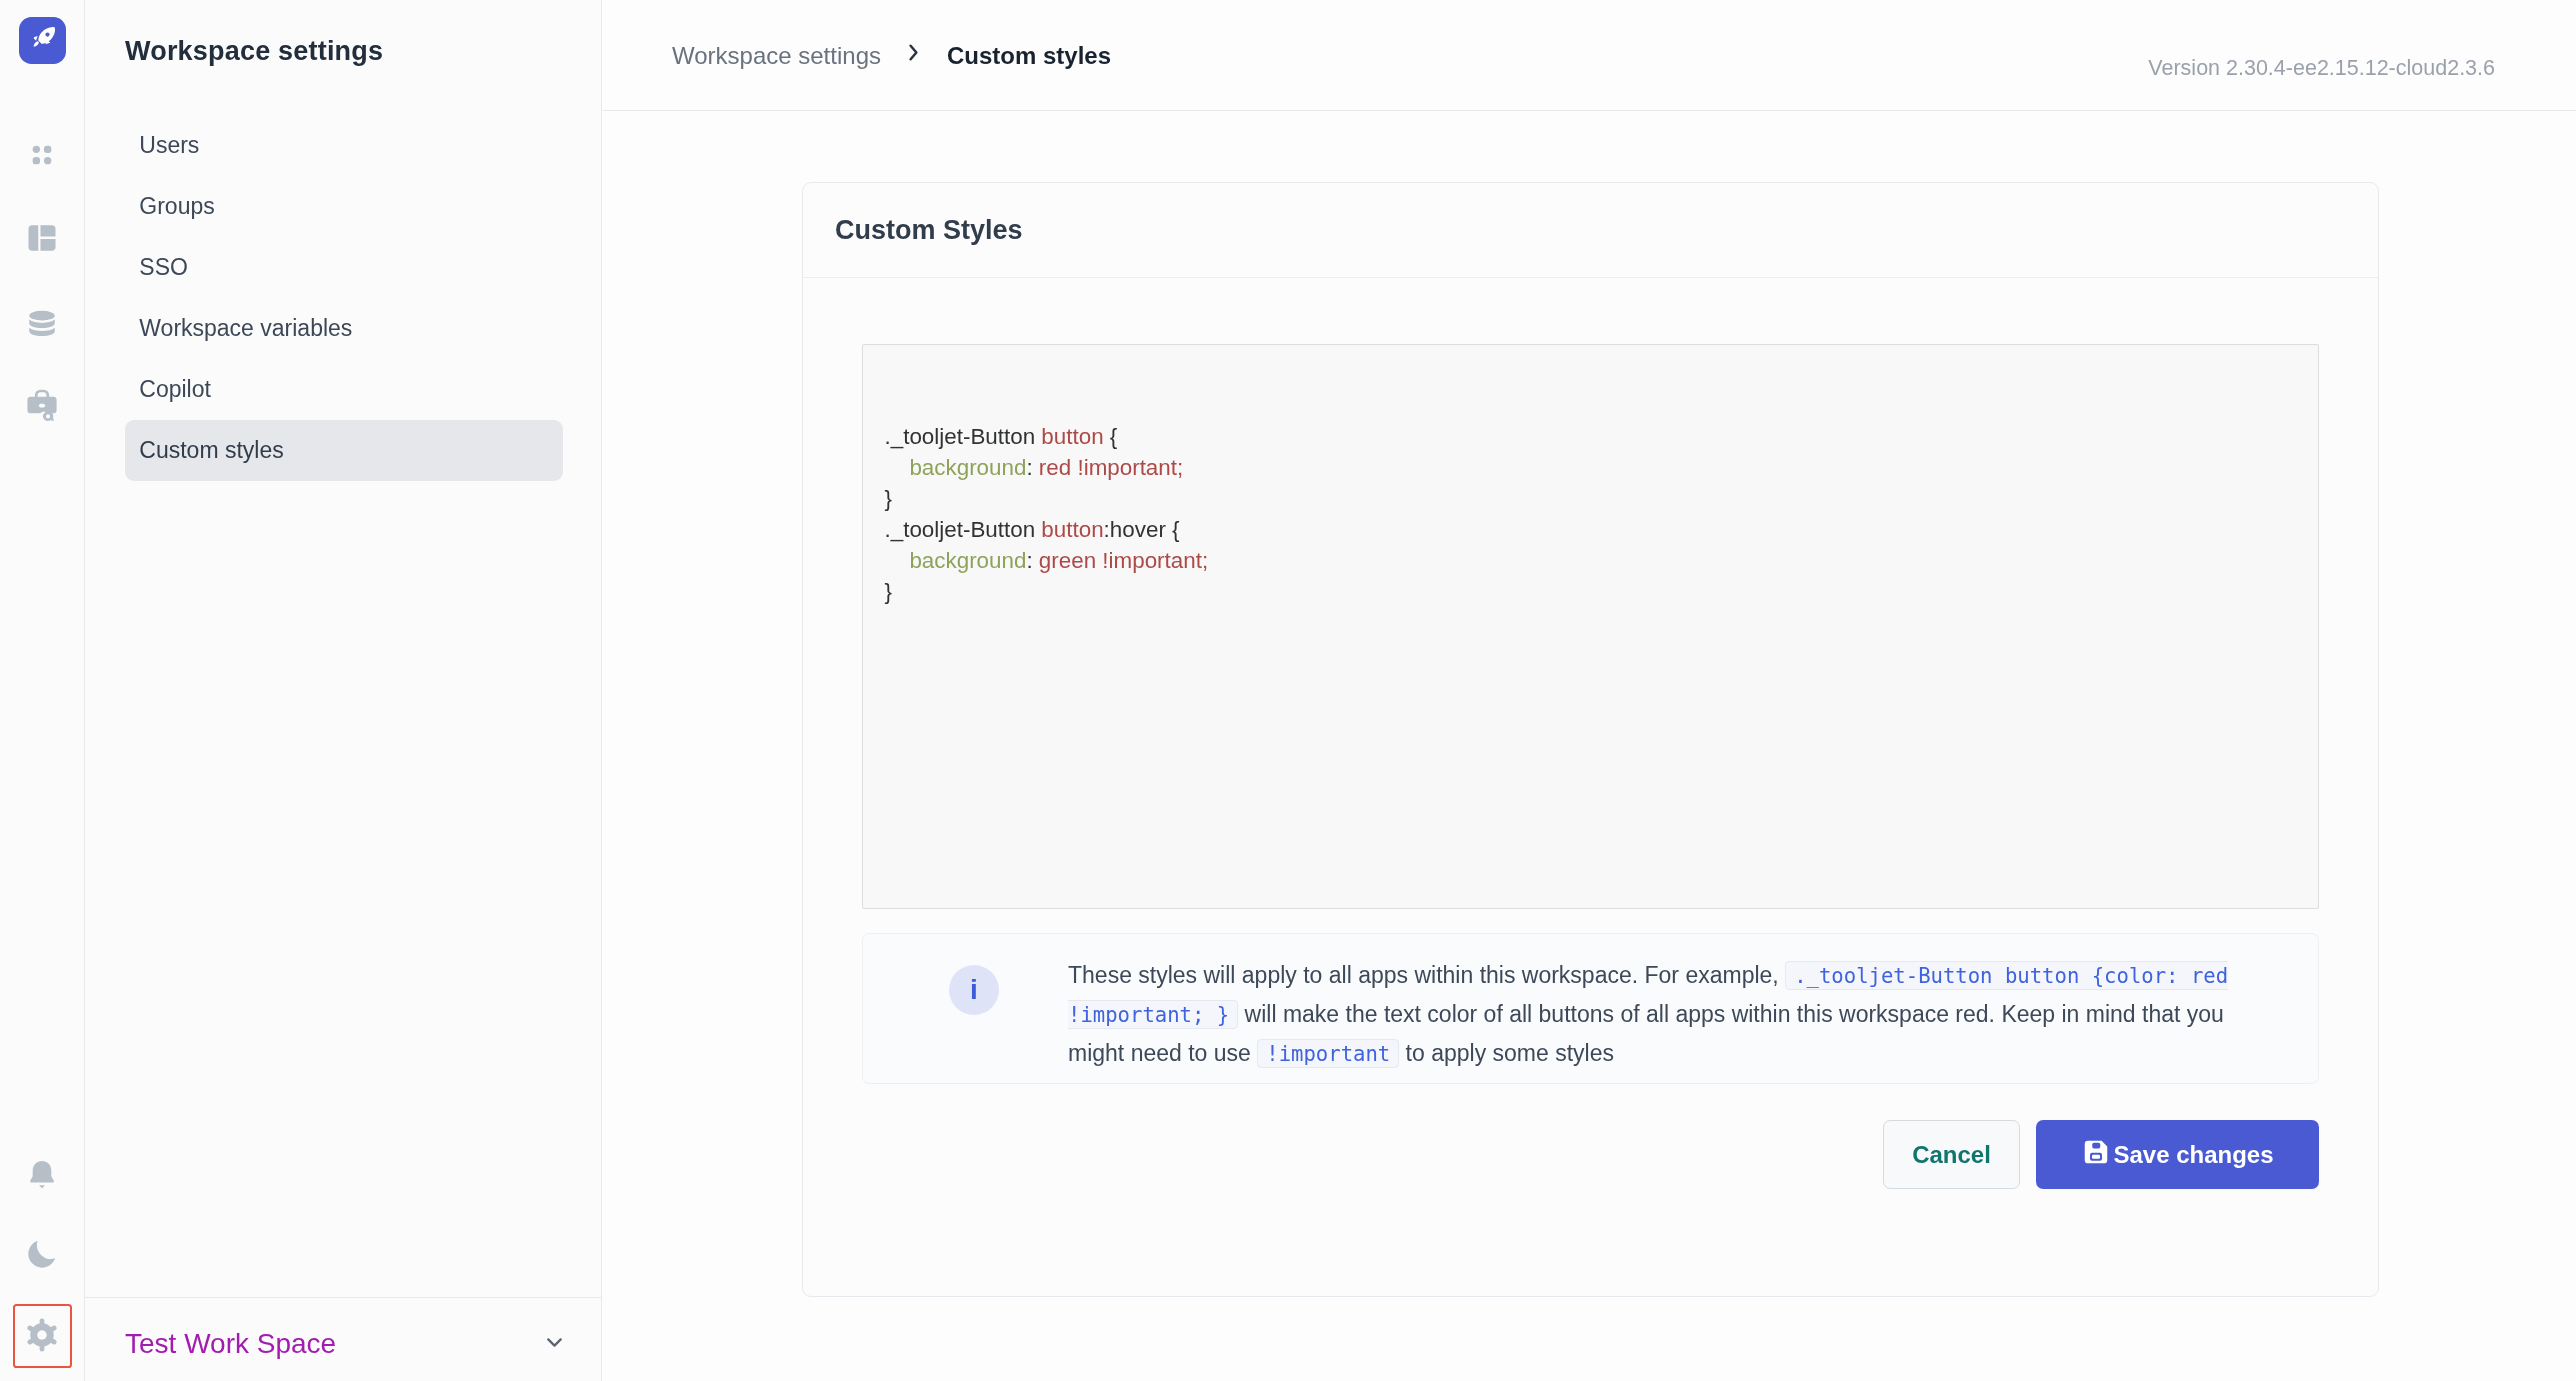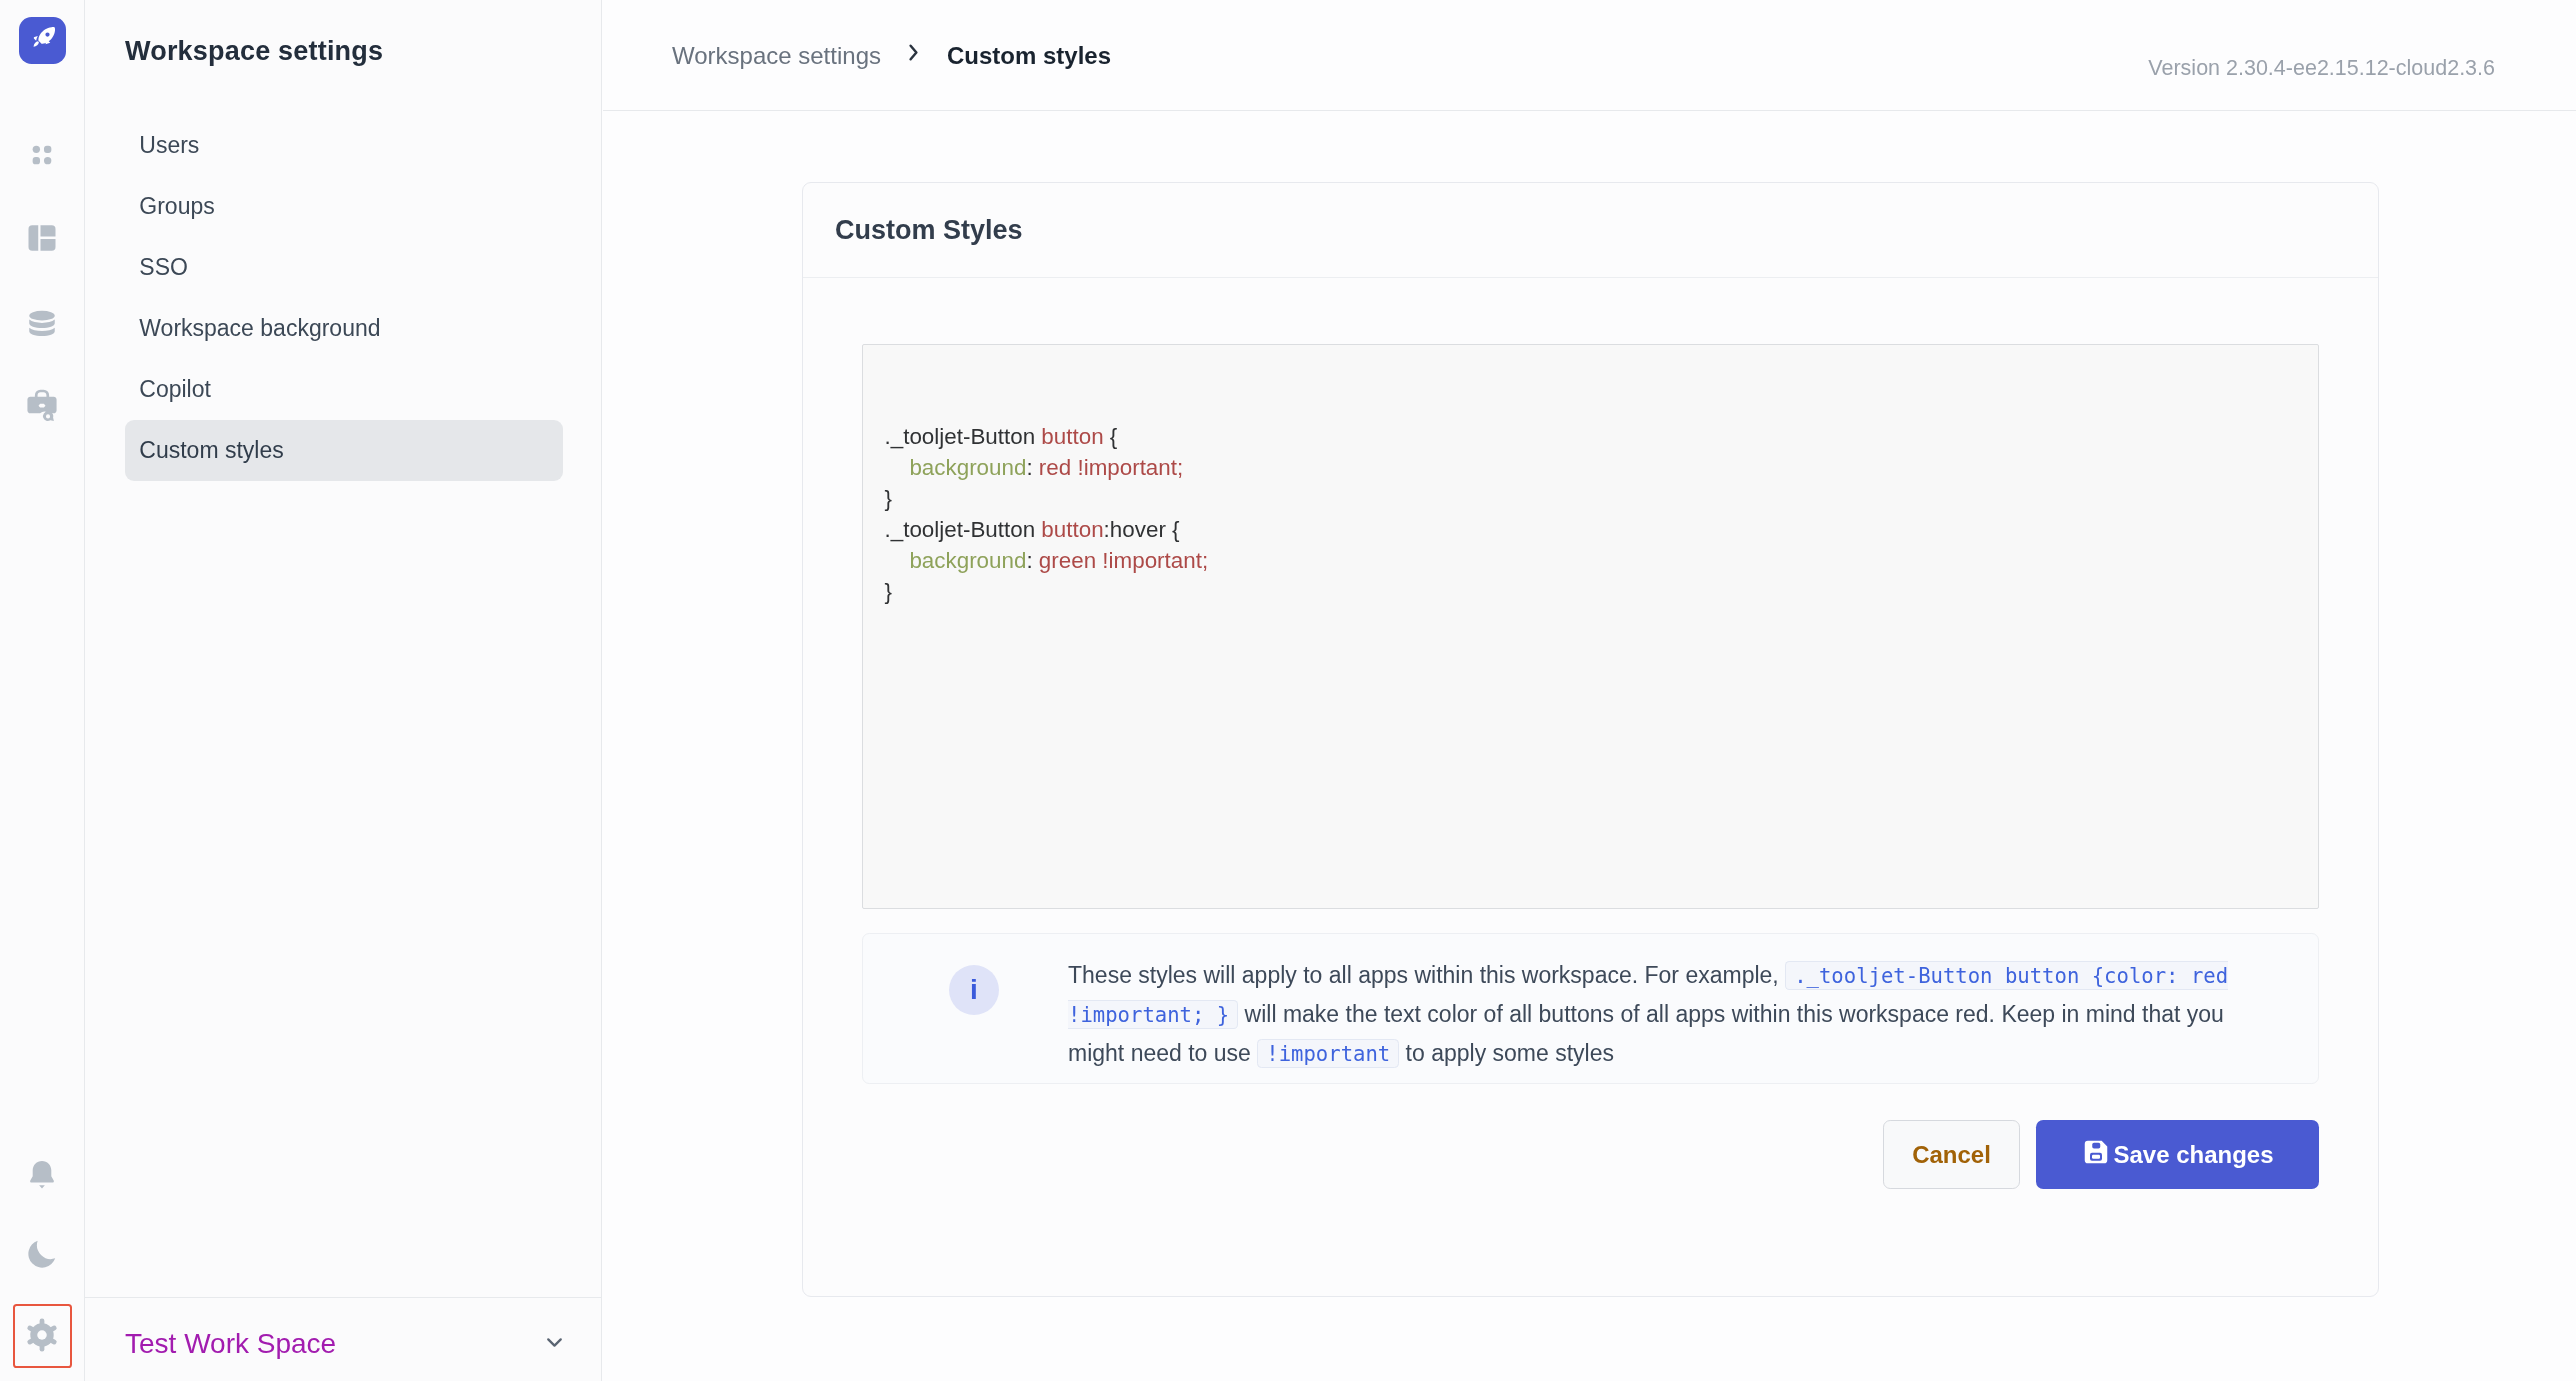--- a/index.html
+++ b/index.html
@@ -47,21 +47,21 @@
   .editor{position:absolute;left:59px;top:161px;width:1457px;height:565px;background:#f8f8f8;border:0.9px solid #dbdde0;border-radius:2px;padding:14.3px 21.5px;font-size:22.4px;line-height:31px;white-space:pre;cursor:text;overflow:hidden}
   .tok-sel{color:var(--tok-sel)} .tok-red{color:var(--tok-red)} .tok-green{color:var(--tok-green)} .tok-plain{color:var(--tok-plain)}
 
   .infobox{position:absolute;left:59px;top:750px;width:1457px;height:151px;background:#fafbfd;border:0.9px solid #edeff3;border-radius:7.2px}
   .info-icon{position:absolute;left:86px;top:31px;width:50px;height:50px;border-radius:50%;background:#dfe3f8;color:#3b5bdb;display:flex;align-items:center;justify-content:center;font-size:28px;font-weight:700}
   .info-text{position:absolute;left:205px;top:21.5px;width:1195px;font-size:23px;line-height:38px;color:#3d4959}
   .inline-code{font-family:"DejaVu Sans Mono",monospace;font-size:20.6px;color:var(--code-accent);background:#f4f6fb;border:0.9px solid #e3e8f3;border-radius:4.5px;padding:1.8px 8px}
 
   .actions{position:absolute;top:937px;right:59px;display:flex;gap:16px}
   .btn{height:69px;border-radius:7.2px;font-size:24px;font-weight:700;display:flex;align-items:center;justify-content:center;cursor:pointer}
-  .btn-cancel{width:137px;background:#f8f9fa;border:0.9px solid #d6d9de;color:#a16207}
+  .btn-cancel{width:137px;background:#f8f9fa;border:0.9px solid #d6d9de;color:#0f766e}
   .btn-save{width:283px;background:var(--accent);border:none;color:#fff;gap:2px}
 </style>
 </head>
 <body>
 
 <div class="rail">
   <div class="logo">
     <span>
       <svg width="30" height="30" viewBox="0 0 24 24">
         <path fill="#fff" fill-rule="evenodd" d="M9.9 14.8 8.4 13.3c-.3-1.3.3-3.4 1.5-5.3C11.7 5.2 15 2.9 18.9 2.5c1-.1 1.9 0 2.5.2.2.6.3 1.5.2 2.5-.4 3.9-2.7 7.2-5.5 9-1.9 1.2-4 1.8-5.3 1.5l-.9-.9zm5.7-8.1a1.7 1.7 0 1 0 0 3.4 1.7 1.7 0 0 0 0-3.4z"></path>
@@ -141,21 +141,21 @@
     <div class="menu-item">
         <span>Users</span>
       </div>
     <div class="menu-item">
         <span>Groups</span>
       </div>
     <div class="menu-item">
         <span>SSO</span>
       </div>
     <div class="menu-item">
-        <span>Workspace background</span>
+        <span>Workspace variables</span>
       </div>
     <div class="menu-item">
         <span>Copilot</span>
       </div>
     <div class="menu-item selected">
         <span>Custom styles</span>
       </div>
   </div>
 
   <div class="sidebar-divider"></div>

